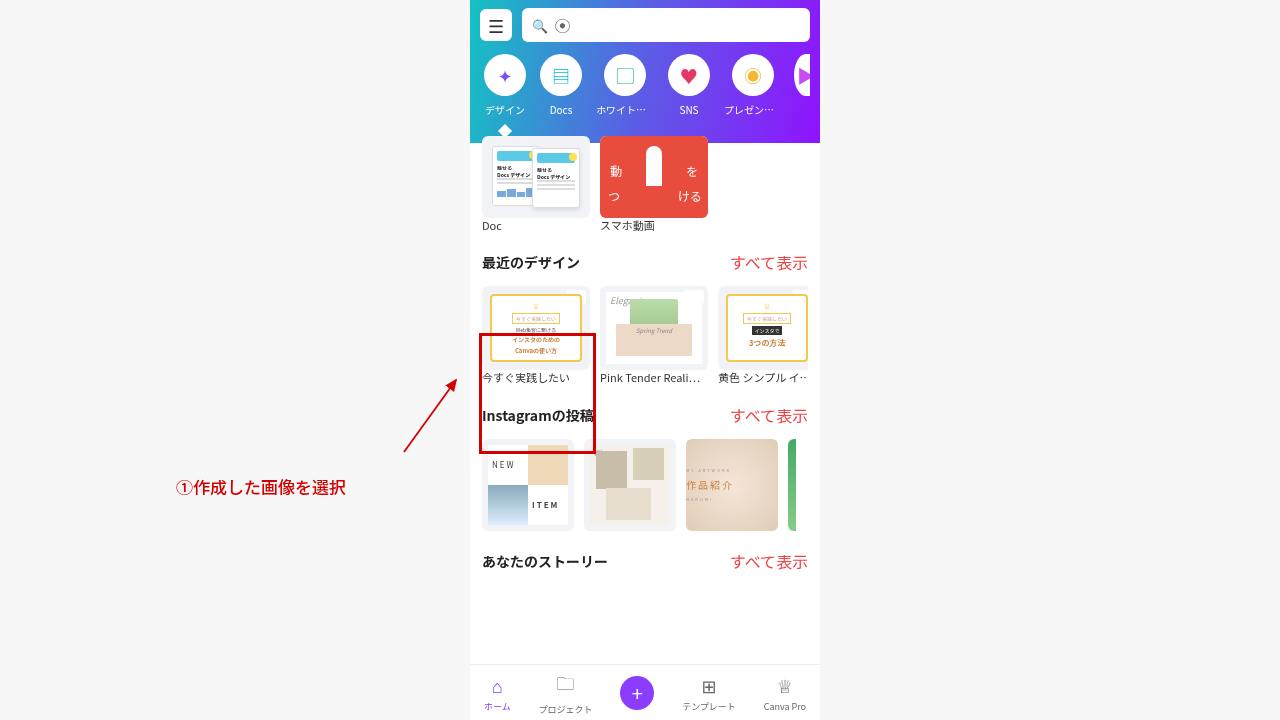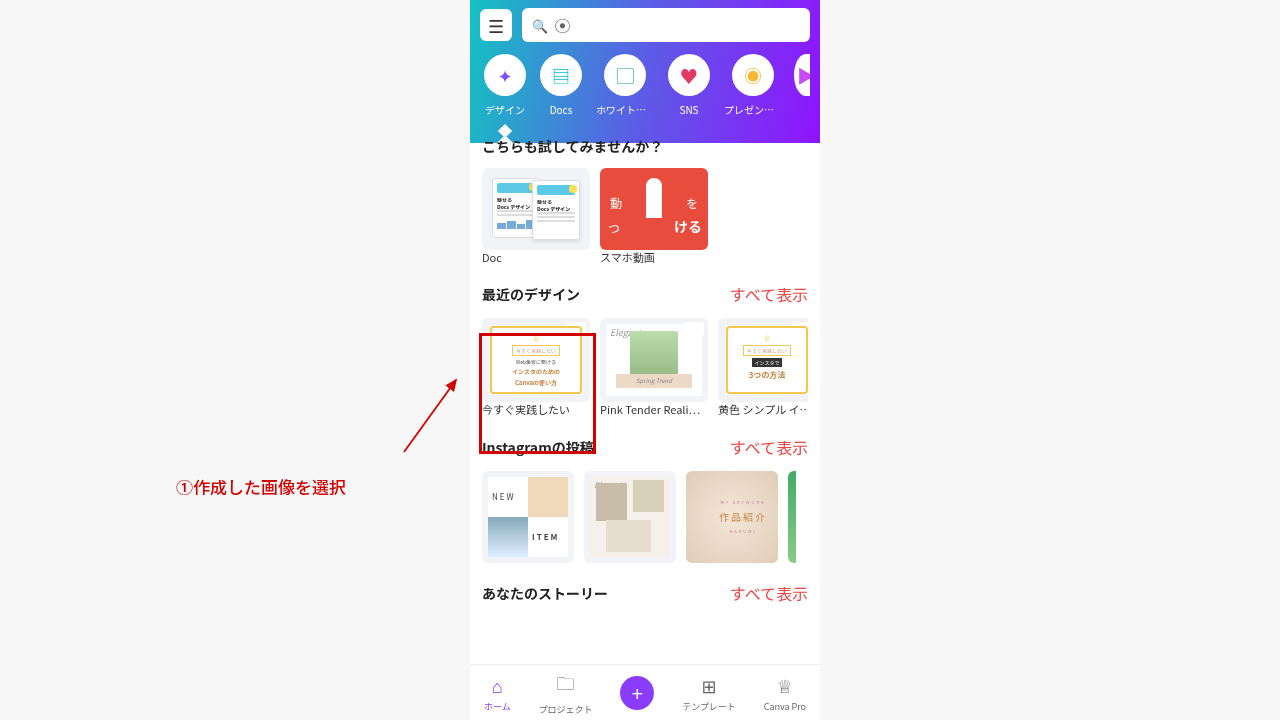--- a/index.html
+++ b/index.html
@@ -69,38 +69,38 @@
   .rd1 { position:absolute; inset:8px; background:#fff; border:2px solid #f2c94c; border-radius:4px; padding:4px; display:flex; flex-direction:column; align-items:center; gap:2px; font-size:4px; }
   .rd1 .crown { color:#f2c94c; font-size:8px;}
   .rd1 .tag { background:#fff; border:1px solid #f2c94c; padding:1px 3px; font-size:5px; color:#c98;}
   .rd1 .tag.dark { background:#333; color:#fff; border:none;}
   .rd1 .mid { font-size:5px; color:#555; }
   .rd1 .big { color:#c9823d; font-weight:700; font-size:6px; }
 
   .rd2 { position:absolute; inset:6px; background:#fff; }
   .rd2 .ph { position:absolute; left:25%; top:10%; width:50%; height:60%; background:linear-gradient(#bda,#9b8); border-radius:2px;}
   .rd2 .scr { position:absolute; left:4px; top:2px; font-size:9px; font-style:italic; color:#999;}
-  .rd2 .rib { position:absolute; bottom:8px; left:10%; width:80%; height:14px; background:#edd9c8; font-size:6px; font-style:italic; text-align:center; line-height:14px; color:#888;}
+  .rd2 .rib { position:absolute; bottom:8px; left:10%; width:80%; height:32px; background:#edd9c8; font-size:6px; font-style:italic; text-align:center; line-height:14px; color:#888;}
 
   .rd3 .big { font-size:8px; }
 
   
   .ig1 { position:absolute; inset:6px; background:#fff; display:grid; grid-template-columns:1fr 1fr; }
   .ig1 .q1 { display:flex; flex-direction:column; justify-content:center; font-size:8px; letter-spacing:2px; font-weight:400; color:#444; padding-left:4px;}
   .ig1 .q2 { background:#f0d9b8;}
   .ig1 .q3 { background:linear-gradient(#8ab,#def);}
   .ig1 .q4 { display:flex; flex-direction:column; justify-content:center; font-size:8px; letter-spacing:2px; font-weight:700; color:#444; padding-left:4px;}
 
   .ig2 { position:absolute; inset:6px; background:#f5f0ea; }
   .ig2 .a{position:absolute;left:8%;top:8%;width:38%;height:48%;background:#c8bda8;}
   .ig2 .b{position:absolute;right:8%;top:4%;width:38%;height:40%;background:#d8cfb8;}
   .ig2 .c{position:absolute;left:20%;bottom:6%;width:56%;height:40%;background:#e8ded0;}
   .ig2 .scr{position:absolute;left:4px;top:2px;font-size:8px;font-style:italic;color:#aaa;}
 
-  .ig3 { position:absolute; inset:0; background:radial-gradient(circle,#f5e6d8,#e0cdb8); display:flex; flex-direction:column; align-items:center; justify-content:center; gap:4px;padding-left:22px; }
+  .ig3 { position:absolute; inset:0; background:radial-gradient(circle,#f5e6d8,#e0cdb8); display:flex; flex-direction:column; justify-content:center; gap:4px; }
   .ig3 .t1{font-size:4px;letter-spacing:2px;color:#b89;}
   .ig3 .t2{font-size:10px;color:#c9823d;letter-spacing:2px;}
   .ig3 .t3{font-size:4px;letter-spacing:2px;color:#b89;}
 
   .ig4 { position:absolute; inset:0; background:#fff; }
   .ig4::before{content:"";position:absolute;left:0;top:0;width:8px;height:100%;background:linear-gradient(#4a6,#8c8);}
 
   
   .redbox { position:absolute; border:3px solid #d40000; pointer-events:none; }
 
@@ -170,23 +170,20 @@
       </div>
       <div class="cat" style="width:20px;">
         <div class="circ i-vid" style="width:24px;overflow:hidden;border-radius:50% 0 0 50%;">▶</div>
       </div>
     </div>
   </div>
 
   <div class="content">
 
     <div class="section">
-      <div class="sechead">
-        <h3>こちらも試してみませんか？</h3>
-      </div>
       <div class="cards">
         <div class="card">
           <div class="thumb">
             <div class="docstack">
               <div class="docsheet a">
                 <div class="hdr"></div>
                 <div class="tt"><span>魅せる</span><br><b>Docs デザイン</b></div>
                 <div class="ln"></div>
                   <div class="ln"></div>
                 <div class="bars">
@@ -207,21 +204,21 @@
           </div>
           <div class="cap">Doc</div>
         </div>
         <div class="card">
           <div class="thumb">
             <div class="svid">
               <div class="fig"></div>
               <div style="position:absolute;left:10px;top:26px;color:#fff;font-size:12px;"><span>動</span></div>
               <div style="position:absolute;right:10px;top:26px;color:#fff;font-size:12px;"><span>を</span></div>
               <div style="position:absolute;left:8px;bottom:14px;color:#fff;font-size:12px;"><span>つ</span></div>
-              <div style="position:absolute;right:6px;bottom:14px;color:#fff;font-size:14px;font-weight:bold;"><span>ける</span></div>
+              <div style="position:absolute;right:6px;bottom:14px;color:#fff;font-size:12px;"><span>ける</span></div>
             </div>
           </div>
           <div class="cap">スマホ動画</div>
         </div>
       </div>
     </div>
 
     <div class="section">
       <div class="sechead">
         <h3>最近のデザイン</h3>

